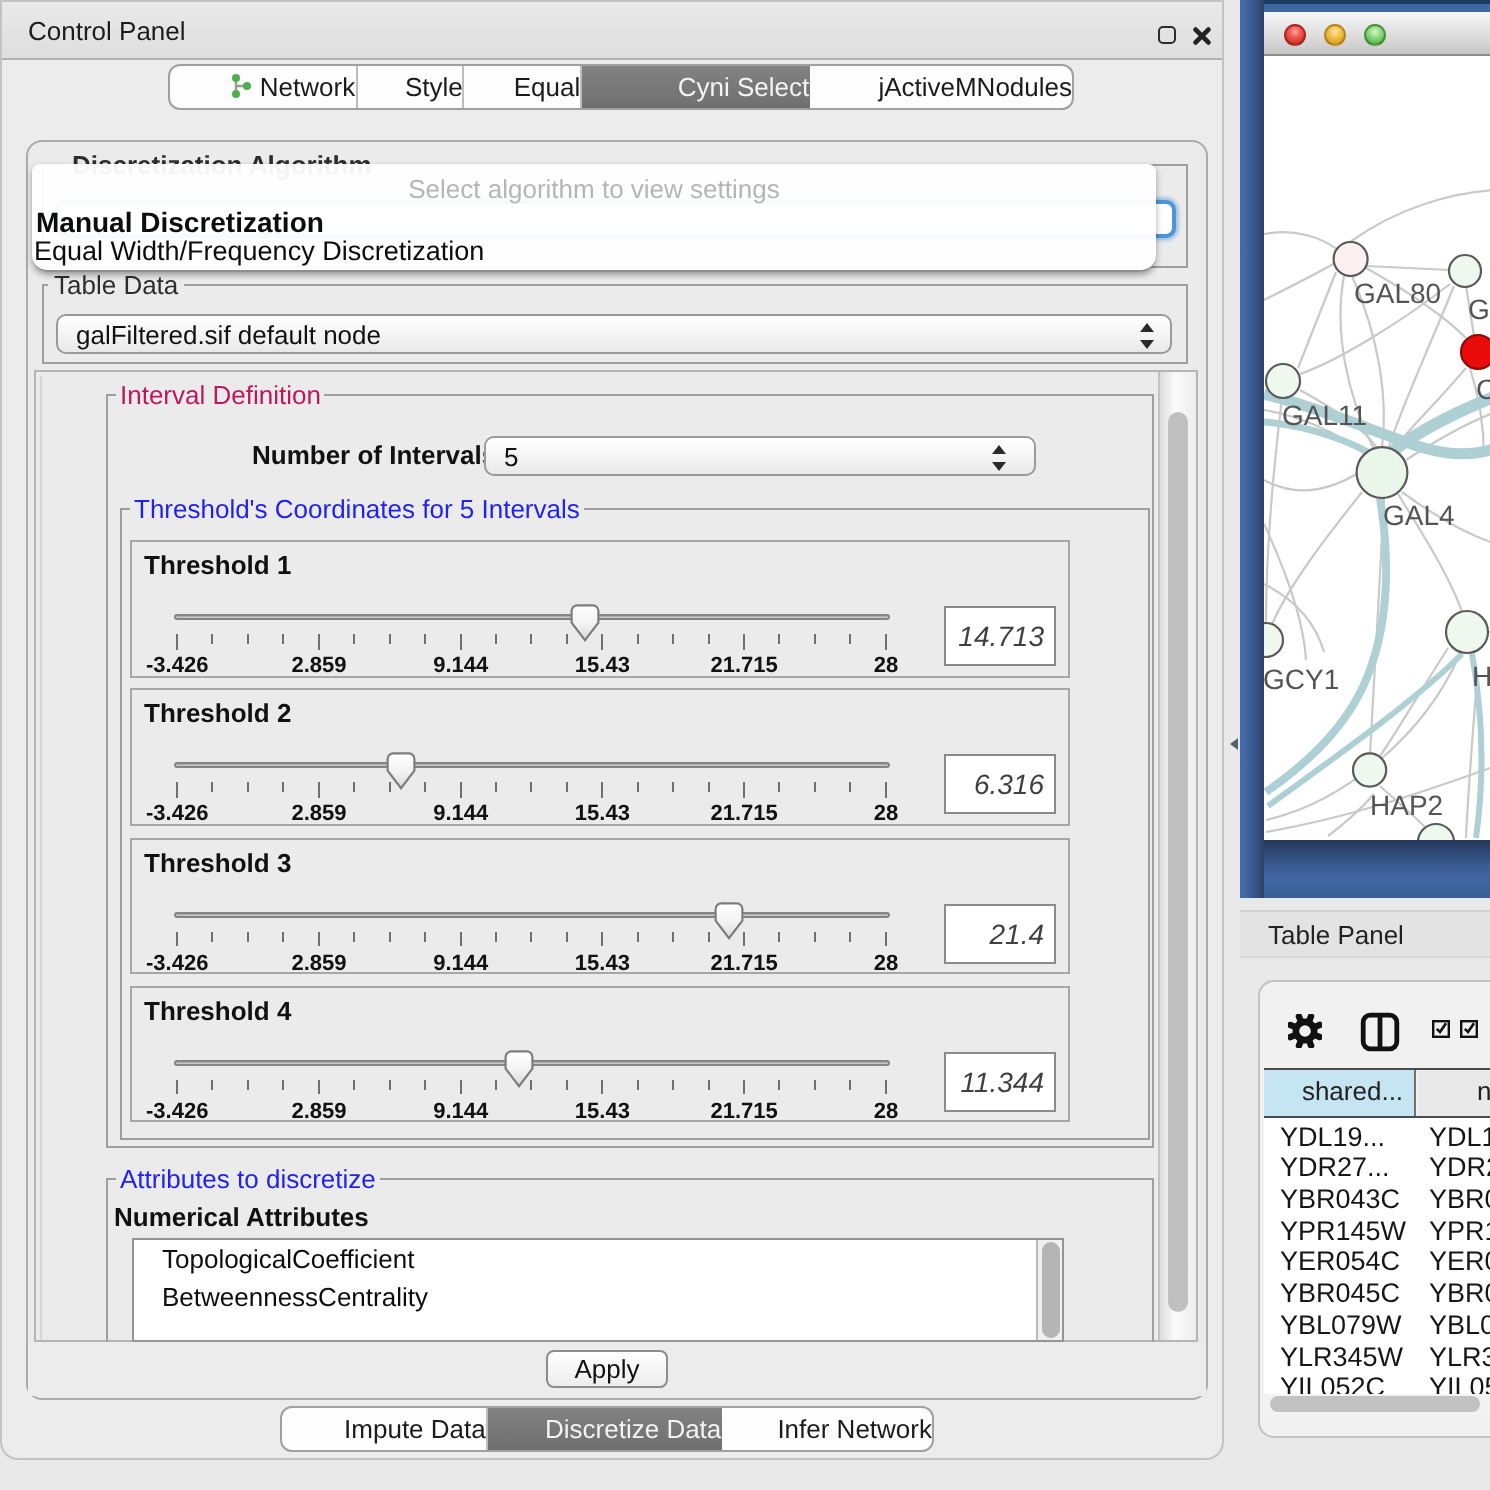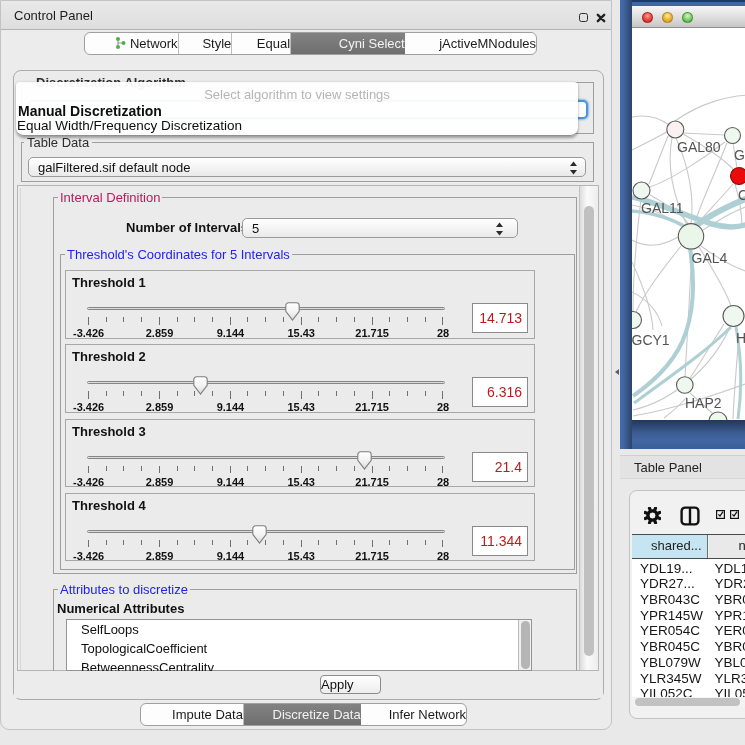--- a/index.html
+++ b/index.html
@@ -59,24 +59,24 @@
 .ttitle { position:absolute; left:6.5px; top:4px; font-size:13px; font-weight:bold; color:#111; }
 .track { position:absolute; left:21.5px; top:36px; width:358px; height:3px; border:1px solid #858585; border-radius:3px;
   background:linear-gradient(#828282,#dcdcdc 50%,#b2b2b2); }
 .ticksmin { position:absolute; left:22.6px; top:46px; width:356px; height:5px;
   background:repeating-linear-gradient(90deg,#6f6f6f 0 1px,transparent 1px 17.72px); }
 .ticksmaj { position:absolute; left:22.6px; top:46px; width:356px; height:7.5px;
   background:repeating-linear-gradient(90deg,#6f6f6f 0 1px,transparent 1px 70.88px); }
 .tl { position:absolute; transform:translateX(-50%); font-size:11px; font-weight:bold; color:#111; }
 .thumb { position:absolute; }
 .vbox { position:absolute; left:406.5px; top:32px; width:56px; height:30px; background:#fff; border:1px solid #8a8a8a;
-  font-size:14px; color:#b91c1c; text-align:right; line-height:28px; padding-right:5px; }
+  font-size:14px; color:#404040; text-align:right; line-height:28px; padding-right:5px;font-style:italic; }
 #applyrow { position:absolute; left:13px; top:670px; width:589px; height:27px; background:#ececec; }
 #applybtn { position:absolute; left:259px; top:3.5px; width:61px; height:19px; background:linear-gradient(#ffffff,#ededed);
-  border:1px solid #8c8c8c; border-radius:4px; font-size:13px; color:#111; text-align:left; line-height:17px;margin-left:47px; }
+  border:1px solid #8c8c8c; border-radius:4px; font-size:13px; color:#111; text-align:center; line-height:17px; }
 
 #net { position:absolute; left:620px; top:0; width:125px; height:449px; background:#4167a3; }
 #net .leftband { position:absolute; left:0; top:0; width:12px; height:100%; background:linear-gradient(90deg,#4269a8 20%,#2e4468 100%); }
 #net .botband { position:absolute; left:12px; top:419.5px; right:0; height:29.5px; background:linear-gradient(#22365a 0%,#3c5c94 45%,#4167a3 70%,#3a5f97 100%); }
 #net .topline { position:absolute; top:0; width:100%; height:2px; background:#1d3c63; }
 #nettitle { position:absolute; left:12px; top:6px; right:0; height:22px;
   background:linear-gradient(#f7f7f7,#d6d6d6 70%,#c6c6c6); border-bottom:1px solid #8e8e8e; }
 .light { position:absolute; top:5.5px; width:11.5px; height:11.5px; border-radius:50%; }
 #netcanvas { position:absolute; left:12px; top:28px; right:0; height:391.5px; background:#fff; overflow:hidden; }
 
@@ -232,21 +232,20 @@
         </defs>
 <path d="M0.8,9.3 V3.5 A2.8,2.8 0 0 1 3.6,0.7 H11.4 A2.8,2.8 0 0 1 14.2,3.5 V9.3 L7.5,18.1 Z" fill="url(#tg491)" stroke="#7d7d7d" stroke-width="1.1"></path>
       </svg>
 <div class="vbox">11.344</div>
 </div>
 
   <div id="fsAttr"></div>
     <div id="fsAttrlab">Attributes to discretize</div>
   <div id="numattr">Numerical Attributes</div>
   <div id="listbox">
-    <div class="it">SelfLoops</div>
     <div class="it">TopologicalCoefficient</div>
     <div class="it">BetweennessCentrality</div>
     <div id="listsb">
         <div class="th"></div>
       </div>
   </div>
 
   <div id="applyrow">
       <div id="applybtn">Apply</div>
     </div>

